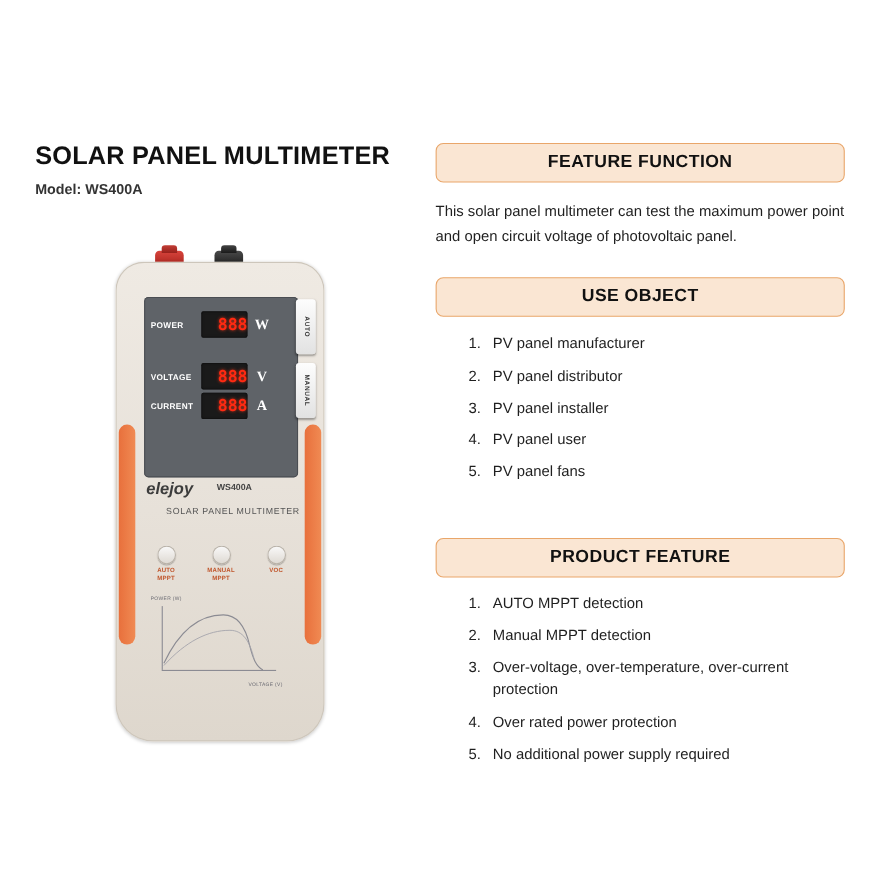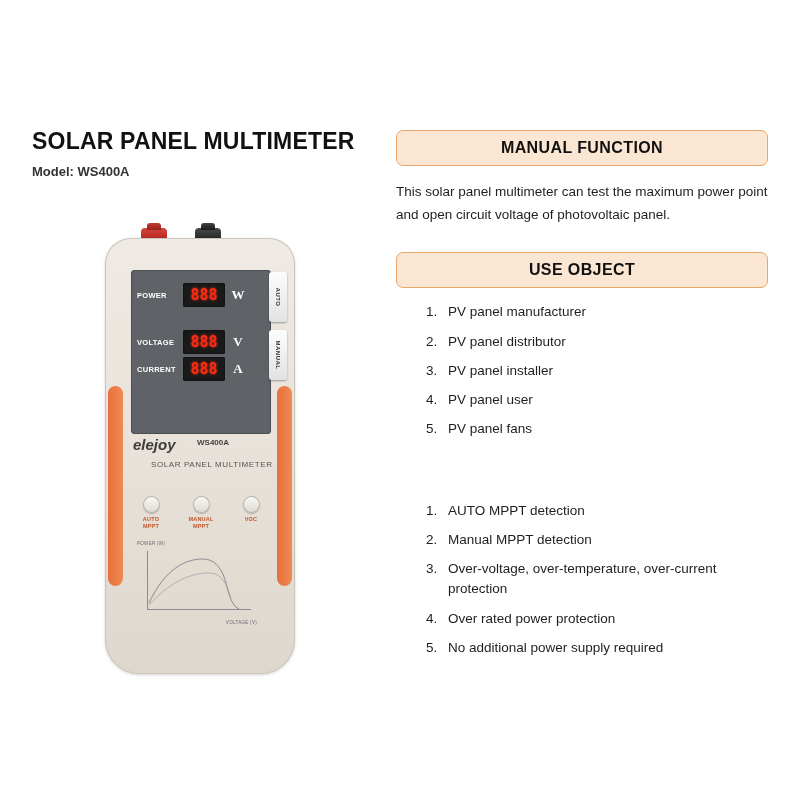--- a/index.html
+++ b/index.html
@@ -118,21 +118,21 @@
     text-align: left;
     padding-left: 2px;
   }
   .seg-display {
     width: 42px;
     height: 24px;
     background: #1a1a1a;
     border-radius: 2px;
     display: flex;
     align-items: center;
-    justify-content: center;
+    justify-content: flex-end;
     gap: 2px;
     box-shadow: inset 0 0 2px #000;
   }
   .seg-display span {
     color: #ff2a12;
     font-family: "DejaVu Sans Mono", monospace;
     font-size: 15px;
     font-weight: bold;
     line-height: 1;
     text-shadow: 0 0 3px rgba(255,60,30,.8);
@@ -391,37 +391,40 @@
         <path d="M10 60 C 26 26, 46 16, 64 16 C 76 16, 84 26, 88 44 C 91 56, 94 63, 100 66" fill="none" stroke="#8b8b93" stroke-width="1"></path>
         <path d="M10 62 C 30 40, 50 30, 70 30 C 82 30, 88 40, 92 56" fill="none" stroke="#a3a3ab" stroke-width="0.8"></path>
       </svg>
     </div>
   </div>
 </div>
 
 <div class="right-col">
 
   <div class="section-head">
-    <span>MANUAL FUNCTION</span>
+    <span>FEATURE FUNCTION</span>
   </div>
   <p class="para">This solar panel multimeter can test the maximum power point and open circuit voltage of photovoltaic panel.</p>
 
   <div class="section-head">
     <span>USE OBJECT</span>
   </div>
   <ol class="num-list">
     <li>PV panel manufacturer</li>
     <li>PV panel distributor</li>
     <li>PV panel installer</li>
     <li>PV panel user</li>
     <li>PV panel fans</li>
   </ol>
 
   <div class="gap-2"></div>
 
+  <div class="section-head">
+    <span>PRODUCT FEATURE</span>
+  </div>
   <ol class="num-list">
     <li>AUTO MPPT detection</li>
     <li>Manual MPPT detection</li>
     <li>Over-voltage, over-temperature, over-current protection</li>
     <li>Over rated power protection</li>
     <li>No additional power supply required</li>
   </ol>
 </div>
 
 </body></html>

